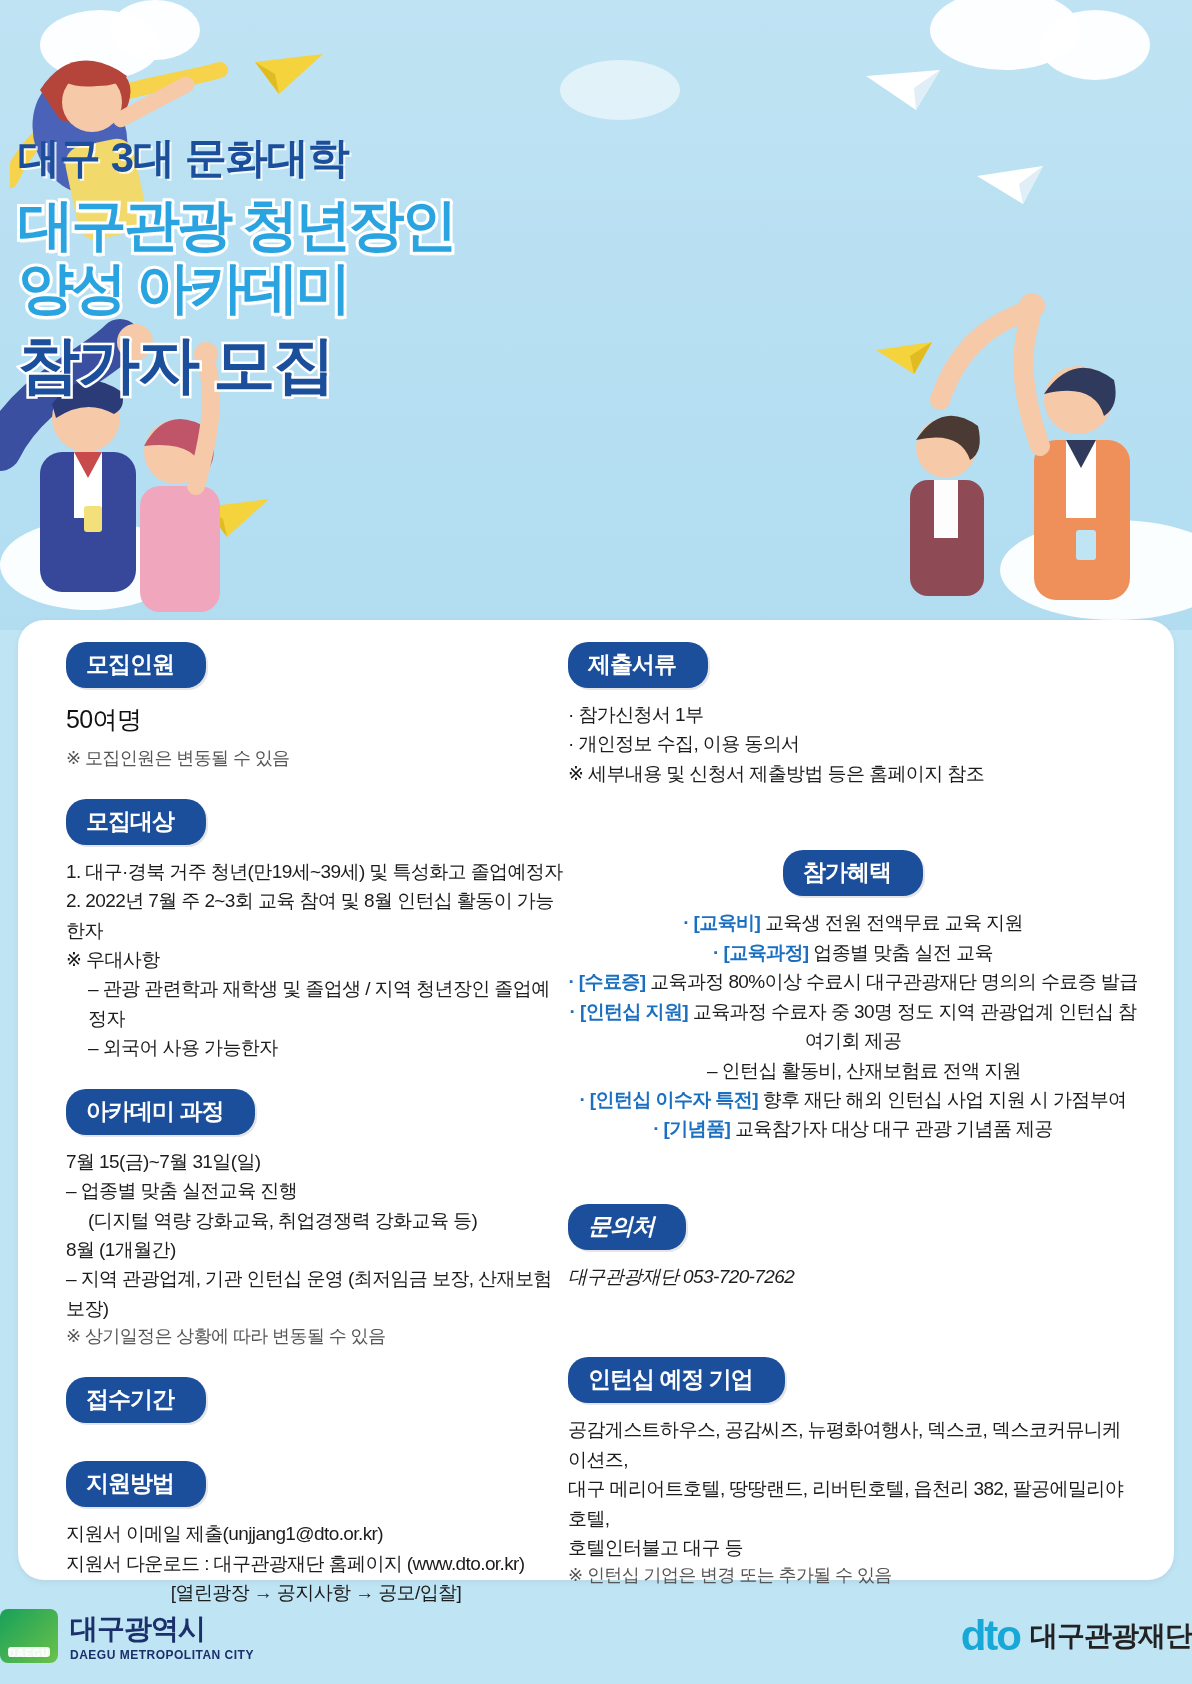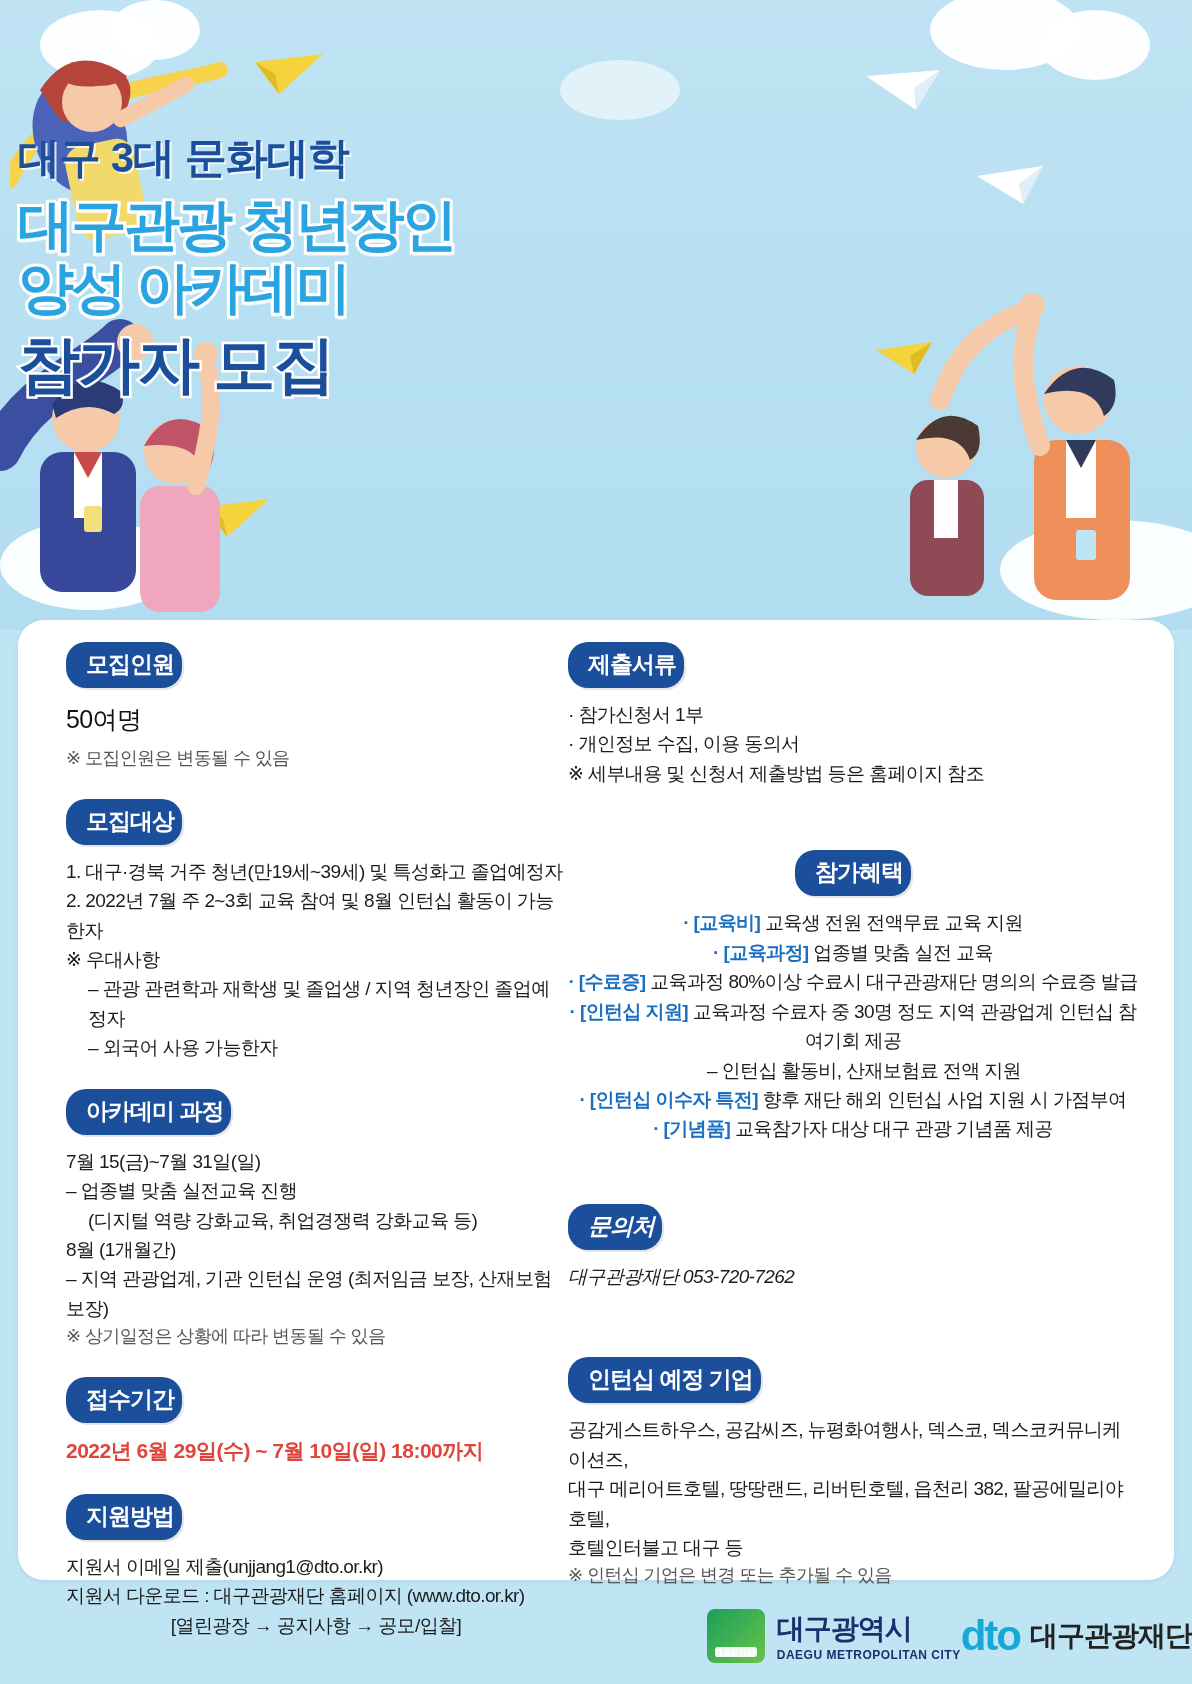--- a/index.html
+++ b/index.html
@@ -62,38 +62,38 @@
     position:absolute;left:18px;top:620px;width:1156px;height:960px;
     background:#ffffff;border-radius:26px;
     box-shadow:0 2px 6px rgba(0,0,0,.06);
   }
   .col-left{position:absolute;left:48px;top:22px;width:500px;}
   .col-right{position:absolute;left:550px;top:22px;width:570px;}
   .badge{
     display:inline-block;
     background:#1b4f9c;color:#ffffff;
     font-weight:bold;font-size:23px;
-    padding:7px 8px 8px 20px;
+    padding:7px 32px 8px 20px;
     border-radius:20px;
     letter-spacing:-1px;
     margin-bottom:12px;
     box-shadow:2px 2px 0 rgba(0,0,0,.10);
   }
   .blk{margin-bottom:26px;}
   .lines{font-size:19px;color:#1c1c1c;line-height:1.55;letter-spacing:-.6px;}
   .lines .big{font-size:25px;color:#111;margin-bottom:6px;}
   .lines .note{color:#555;font-size:18px;}
   .lines .indent{padding-left:22px;}
   .red{color:#e0453a;font-weight:bold;font-size:21px;letter-spacing:-.5px;}
   .tag{color:#1b6fc0;font-weight:bold;}
   .center{text-align:center;}
   
   .footer{
     position:absolute;left:0;top:1588px;width:1192px;height:96px;
-    display:flex;align-items:center;justify-content:flex-end;
+    display:flex;align-items:center;justify-content:space-between;gap:26px;
   }
   .logo-daegu{display:flex;align-items:center;gap:12px;}
   .mark{
     width:58px;height:54px;border-radius:8px;
     background:linear-gradient(135deg,#18a05a 0%,#6cc24a 100%);
     position:relative;
   }
   .mark:after{
     content:"";position:absolute;left:8px;bottom:6px;width:42px;height:10px;
     background:#ffffff;border-radius:3px;opacity:.9;
@@ -243,23 +243,20 @@
           <div>– 업종별 맞춤 실전교육 진행</div>
           <div class="indent">(디지털 역량 강화교육, 취업경쟁력 강화교육 등)</div>
           <div>8월 (1개월간)</div>
           <div>– 지역 관광업계, 기관 인턴십 운영 (최저임금 보장, 산재보험 보장)</div>
           <div class="note">※ 상기일정은 상황에 따라 변동될 수 있음</div>
         </div>
       </div>
 
       <div class="blk">
         <div class="badge">접수기간</div>
-        <div class="lines">
-          <div class="red">2022년 6월 29일(수) ~ 7월 10일(일) 18:00까지</div>
-        </div>
       </div>
 
       <div class="blk">
         <div class="badge">지원방법</div>
         <div class="lines">
           <div>지원서 이메일 제출(unjjang1@dto.or.kr)</div>
           <div>지원서 다운로드 : 대구관광재단 홈페이지 (www.dto.or.kr)</div>
           <div class="center">[열린광장 → 공지사항 → 공모/입찰]</div>
         </div>
       </div>

